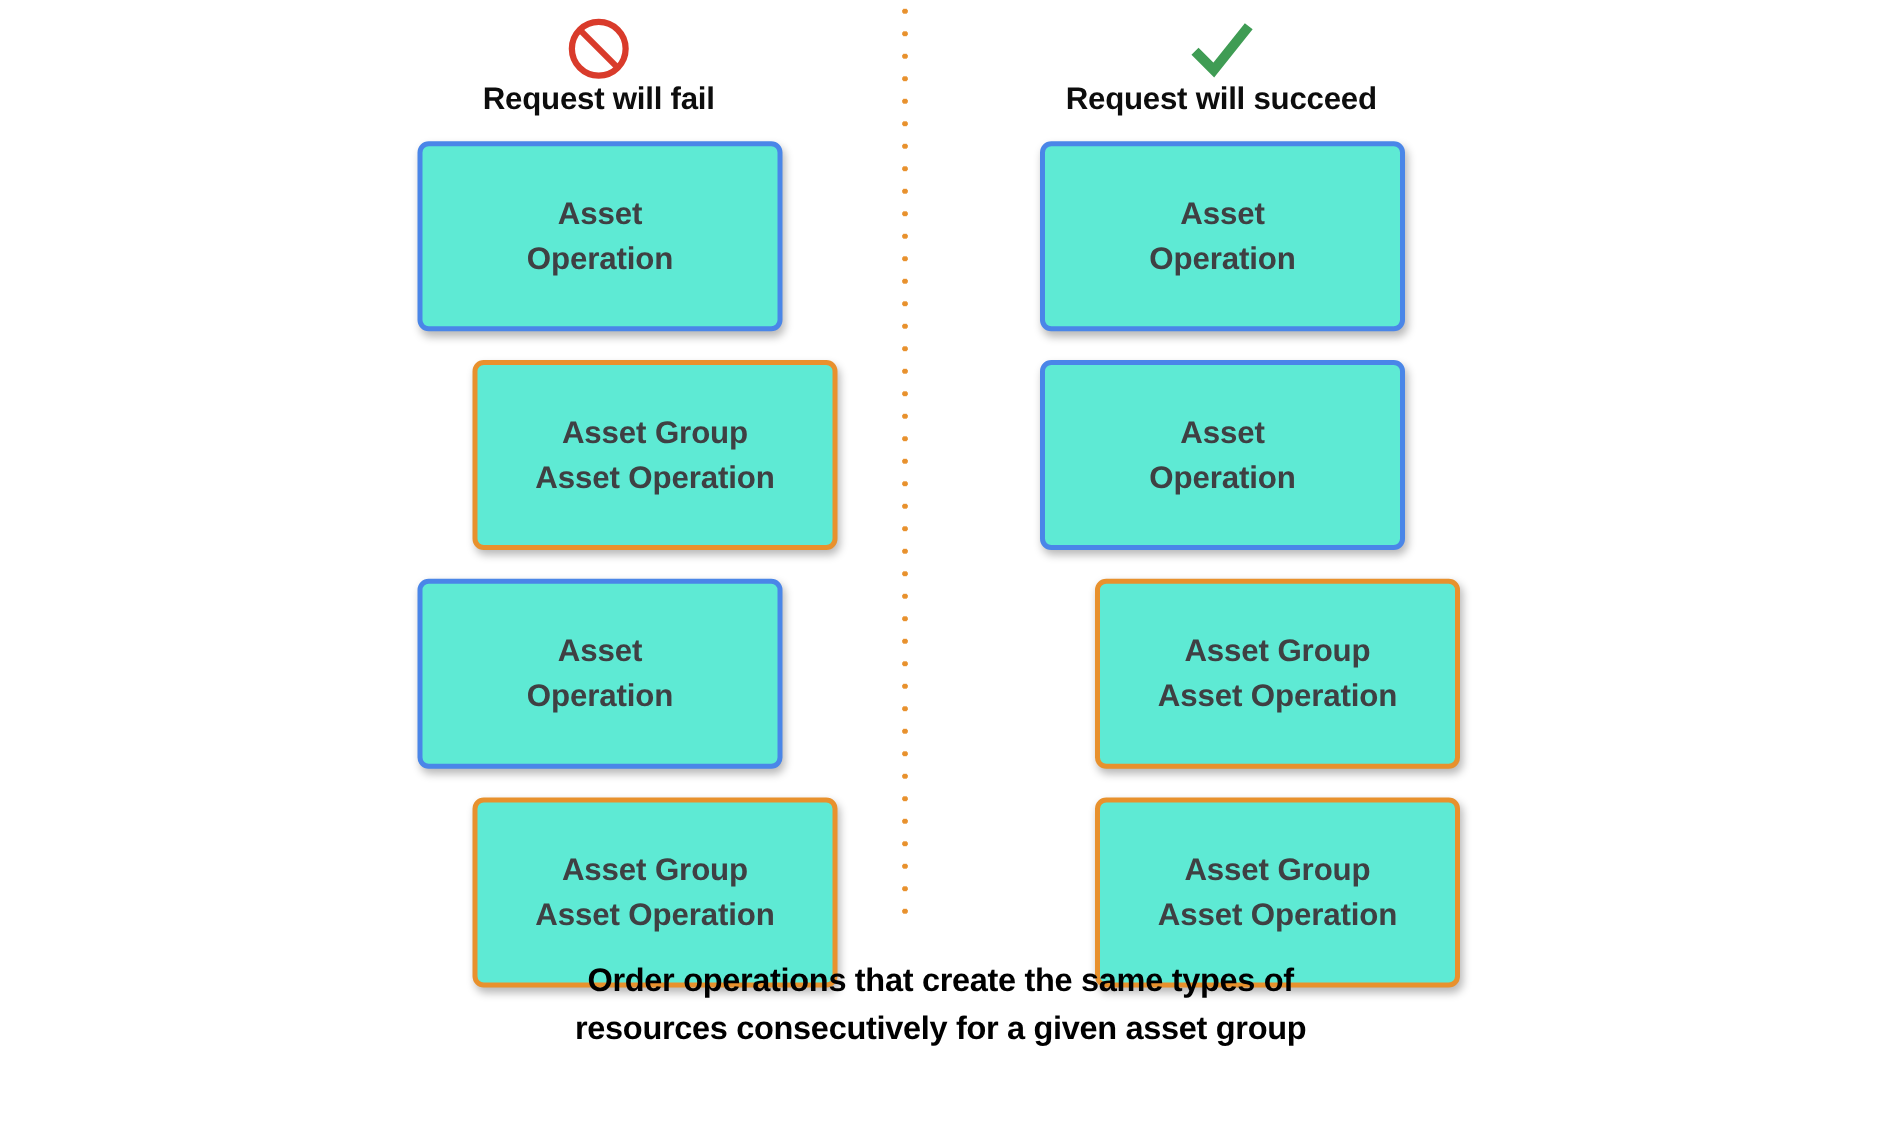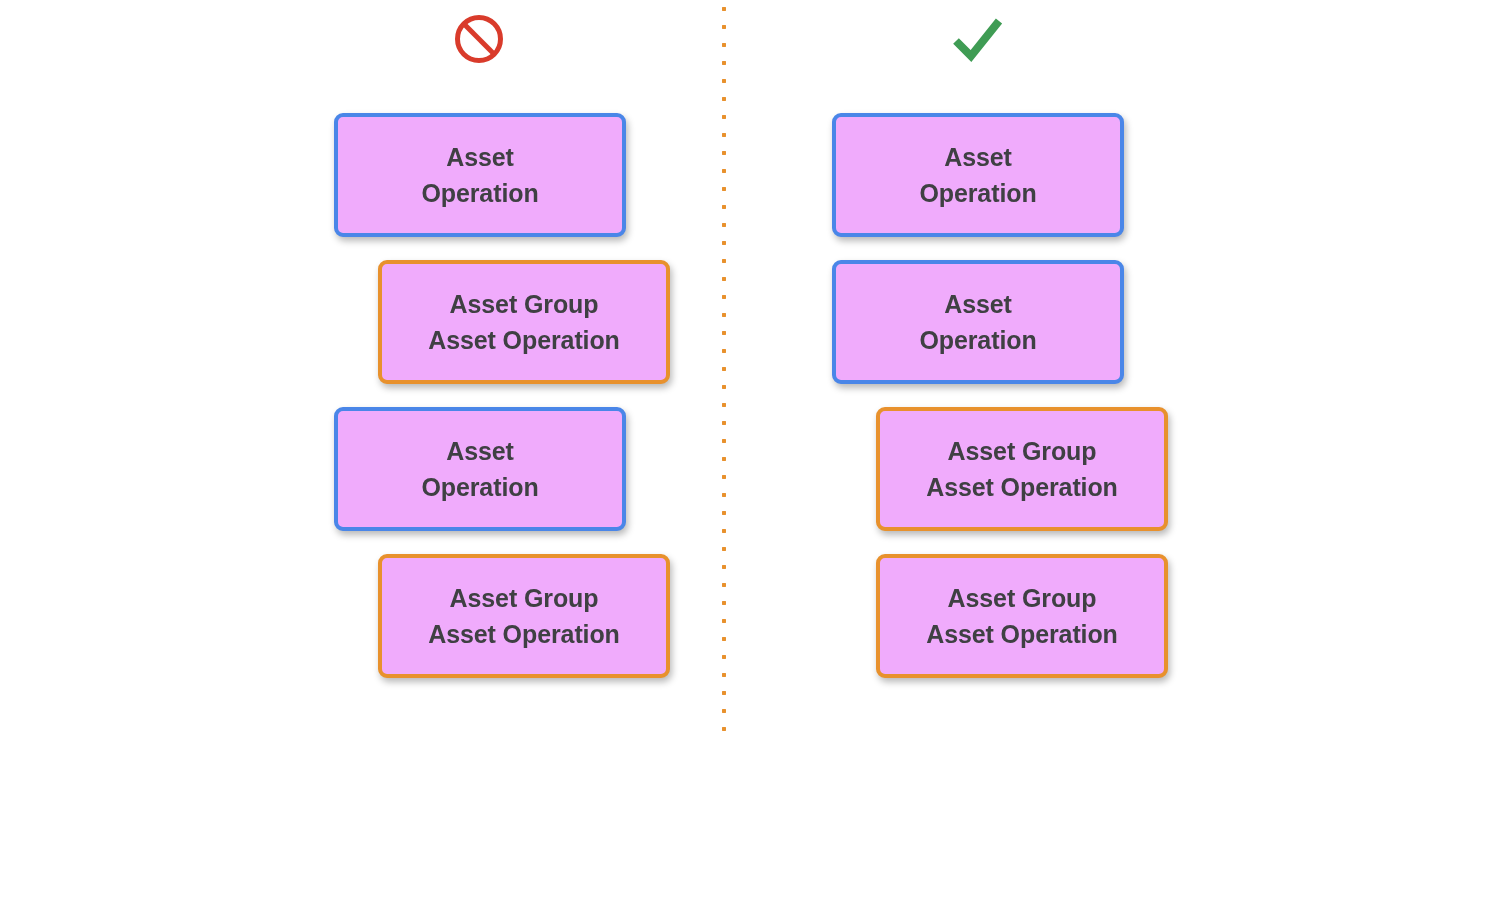--- a/index.html
+++ b/index.html
@@ -73,25 +73,25 @@
   
   .box-stack {
     position: absolute;
     top: 113px;
     left: 5px;
     width: 292px;
   }
   .op-box {
     box-sizing: border-box;
     width: 292px;
-    height: 124px;
+    height: 152px;
     margin-bottom: 23px;
     border-radius: 9px;
     border: 4px solid #4a86e8;
-    background: #f0abfc;
+    background: #5eead4;
     box-shadow: 2px 4px 7px rgba(0,0,0,0.28);
     display: flex;
     align-items: center;
     justify-content: center;
     text-align: center;
   }
   .op-box.type-orange { border-color: #e8912d; margin-left: 44px; }
   .op-box.type-blue   { border-color: #4a86e8; }
 
   .op-label {
@@ -127,20 +127,21 @@
 
   <div class="column left">
 
     <div class="col-header">
       <span class="status-icon">
         <svg width="58" height="58" viewBox="0 0 58 58" aria-hidden="true">
           <circle cx="29" cy="31" r="21.5" fill="none" stroke="#d93b2b" stroke-width="5"></circle>
           <line x1="14.3" y1="16.3" x2="43.7" y2="45.7" stroke="#d93b2b" stroke-width="5" stroke-linecap="butt"></line>
         </svg>
       </span>
+      <span class="col-title">Request will fail</span>
     </div>
 
     <div class="box-stack">
       <div class="op-box type-blue">
         <span class="op-label">Asset
 Operation</span>
       </div>
       <div class="op-box type-orange">
         <span class="op-label">Asset Group
 Asset Operation</span>
@@ -157,20 +158,21 @@
   </div>
 
   <div class="column right">
 
     <div class="col-header">
       <span class="status-icon">
         <svg width="66" height="58" viewBox="0 0 66 58" aria-hidden="true">
           <polyline points="12,33 27,48 55,13" fill="none" stroke="#3f9c54" stroke-width="8" stroke-linecap="butt" stroke-linejoin="miter"></polyline>
         </svg>
       </span>
+      <span class="col-title">Request will succeed</span>
     </div>
 
     <div class="box-stack">
       <div class="op-box type-blue">
         <span class="op-label">Asset
 Operation</span>
       </div>
       <div class="op-box type-blue">
         <span class="op-label">Asset
 Operation</span>
@@ -179,14 +181,16 @@
         <span class="op-label">Asset Group
 Asset Operation</span>
       </div>
       <div class="op-box type-orange">
         <span class="op-label">Asset Group
 Asset Operation</span>
       </div>
     </div>
   </div>
 
+  <div class="caption">Order operations that create the same types of
+resources consecutively for a given asset group</div>
 
 </div>
 
 </body></html>

